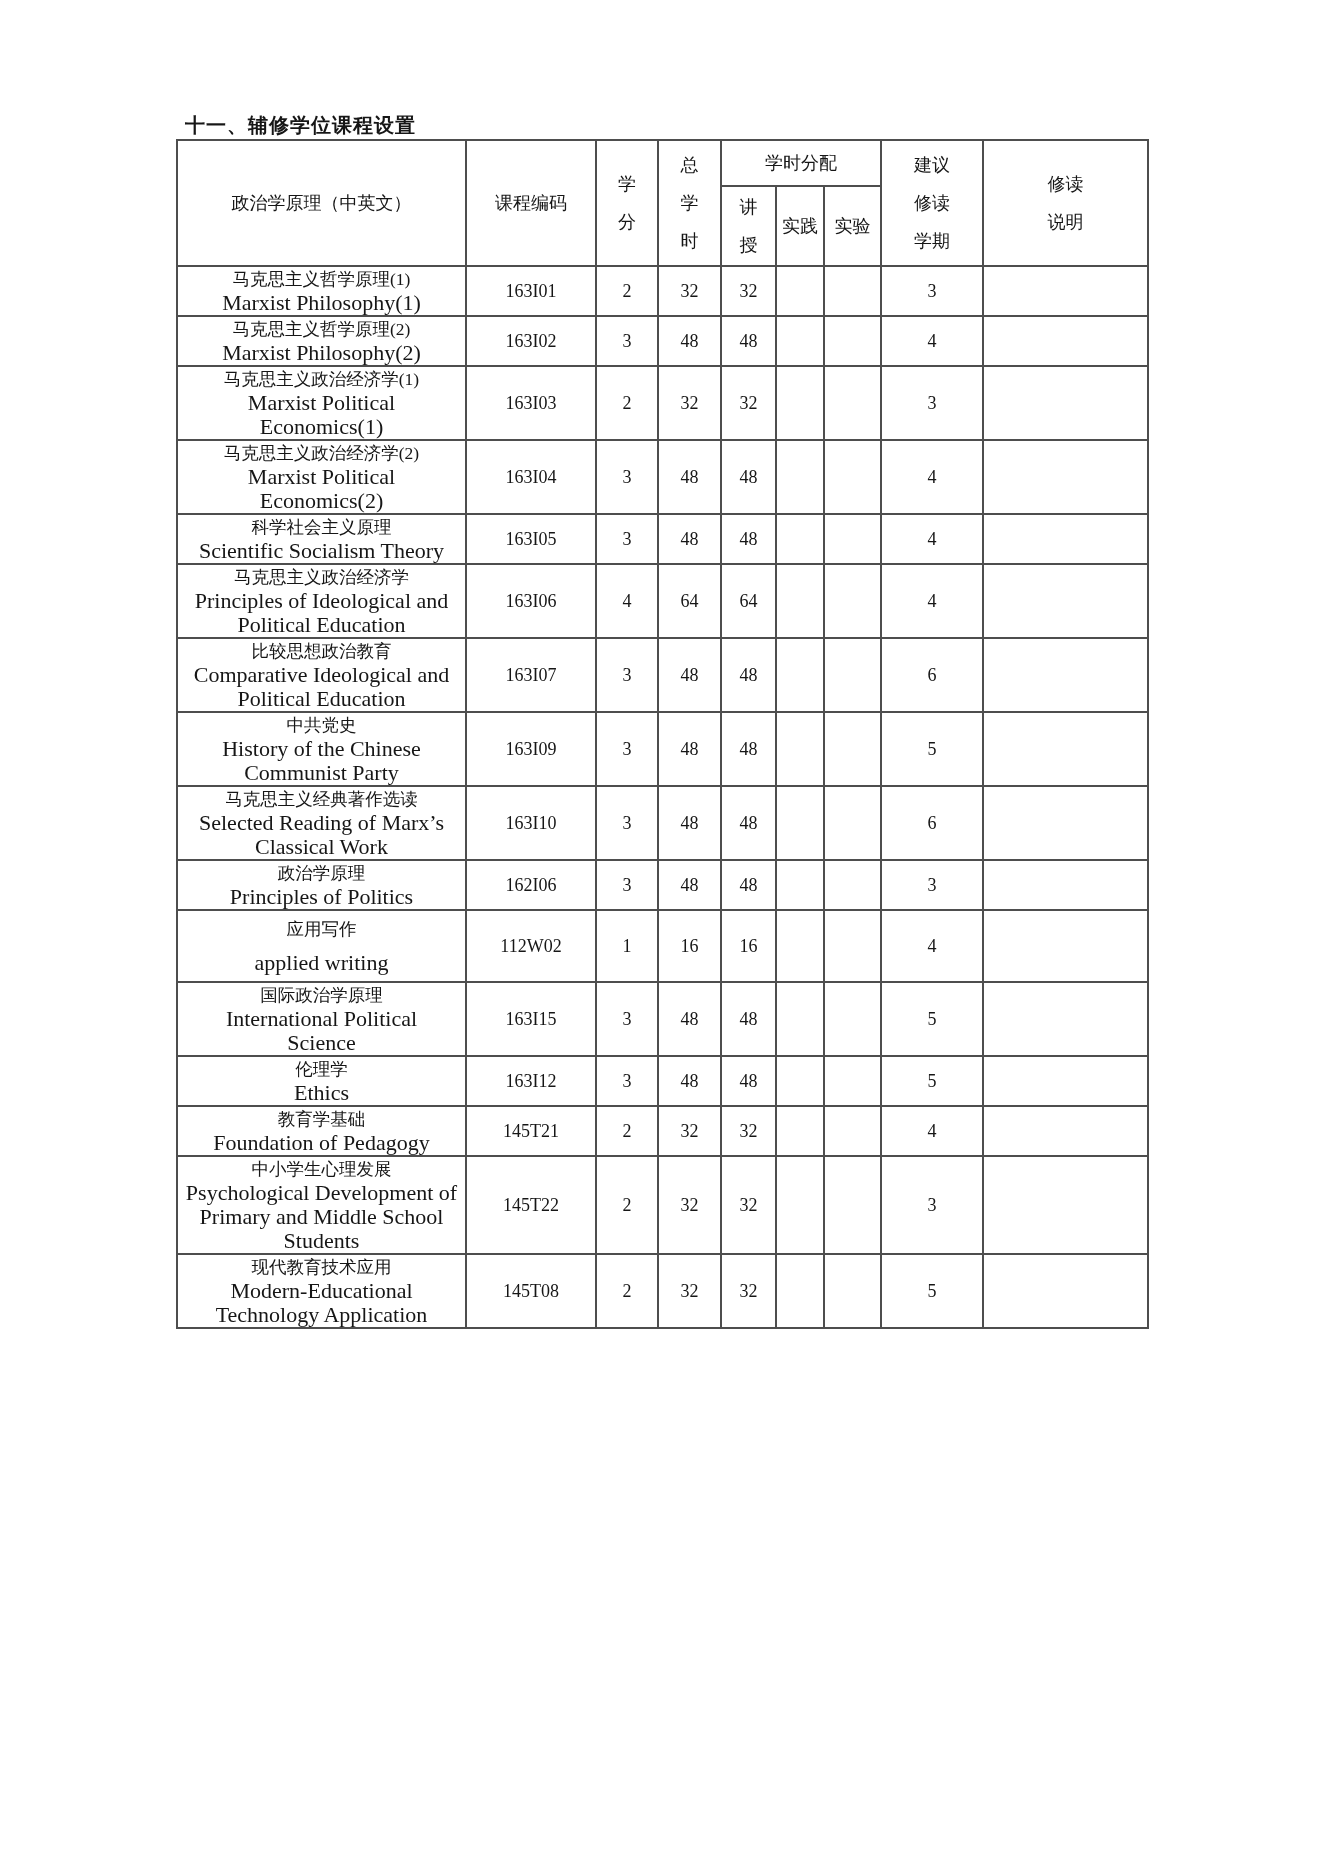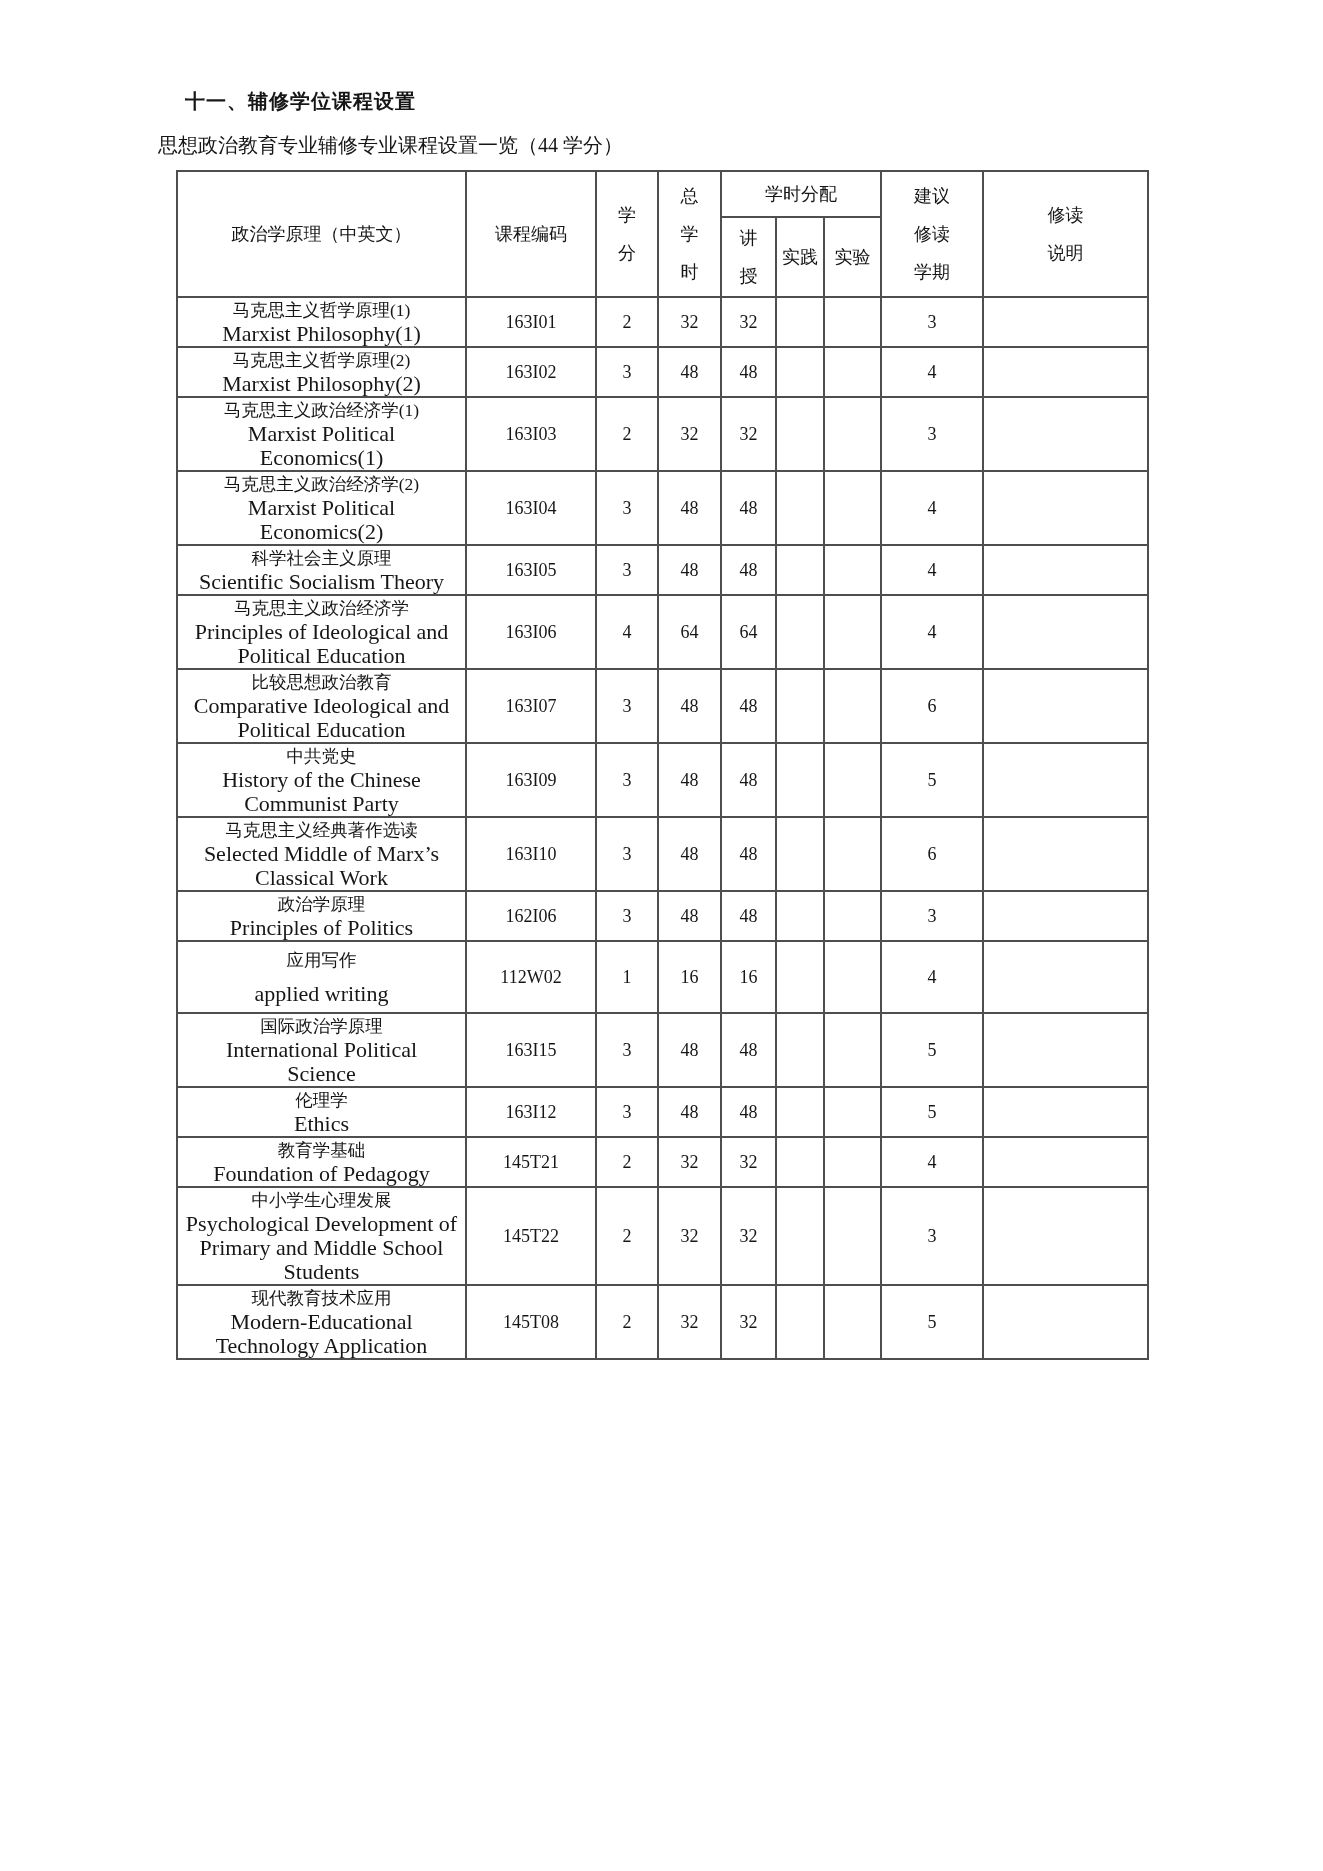--- a/index.html
+++ b/index.html
@@ -4,21 +4,21 @@
 <style>
   html, body { margin: 0; padding: 0; }
   body {
     width: 1323px;
     height: 1871px;
     background: #ffffff;
     color: #161616;
     font-family: "Liberation Serif", "DejaVu Serif", serif;
     overflow: hidden;
   }
-  .doc { padding: 88px 0 0 158px; border-radius: 15px; }
+  .doc { padding: 112px 0 0 158px; border-radius: 15px; }
 
   .section-title {
     margin: 0 0 0 27px;
     font-size: 20px;
     font-weight: bold;
     letter-spacing: 1px;
   }
   .table-caption {
     margin: 17px 0 11px 0;
     font-size: 20px;
@@ -51,21 +51,20 @@
   .credit-cell { border: 2.5px solid #2e2e2e; }
   
   tbody tr:nth-child(11) { height: 72px; }
   tbody tr:nth-child(11) .name-en { margin-top: 10px; }
 </style>
 </head>
 <body>
 
 <div class="doc">
   <h2 class="section-title">十一、辅修学位课程设置</h2>
-  <p class="table-caption">思想政治教育专业辅修专业课程设置一览（44 学分）</p>
 
   <table class="course-table">
     <colgroup>
       <col style="width:289px">
         <col style="width:130px">
         <col style="width:62px">
       <col style="width:63px">
         <col style="width:55px">
         <col style="width:48px">
       <col style="width:57px">
@@ -217,21 +216,21 @@
     <td class="num">48</td>
     <td class="num"></td>
     <td class="num"></td>
     <td class="num">5</td>
     <td class="num"></td>
   </tr>
 
   <tr>
     <td class="name-cell">
       <div class="name-zh">马克思主义经典著作选读</div>
-      <div class="name-en">Selected Middle of Marx’s
+      <div class="name-en">Selected Reading of Marx’s
 Classical Work</div>
     </td>
     <td class="num">163I10</td>
     <td class="num credit-cell">3</td>
     <td class="num">48</td>
     <td class="num">48</td>
     <td class="num"></td>
     <td class="num"></td>
     <td class="num">6</td>
     <td class="num"></td>

